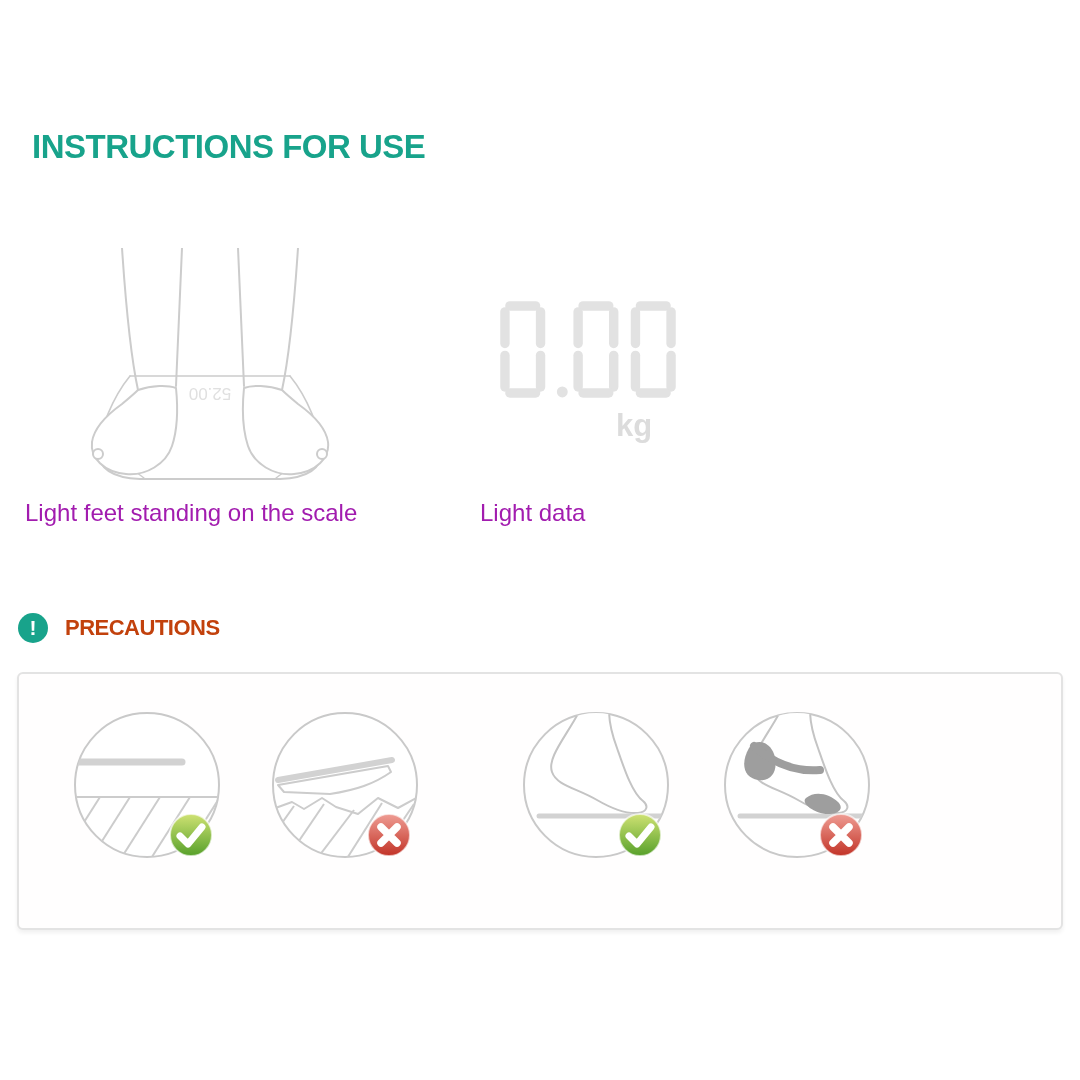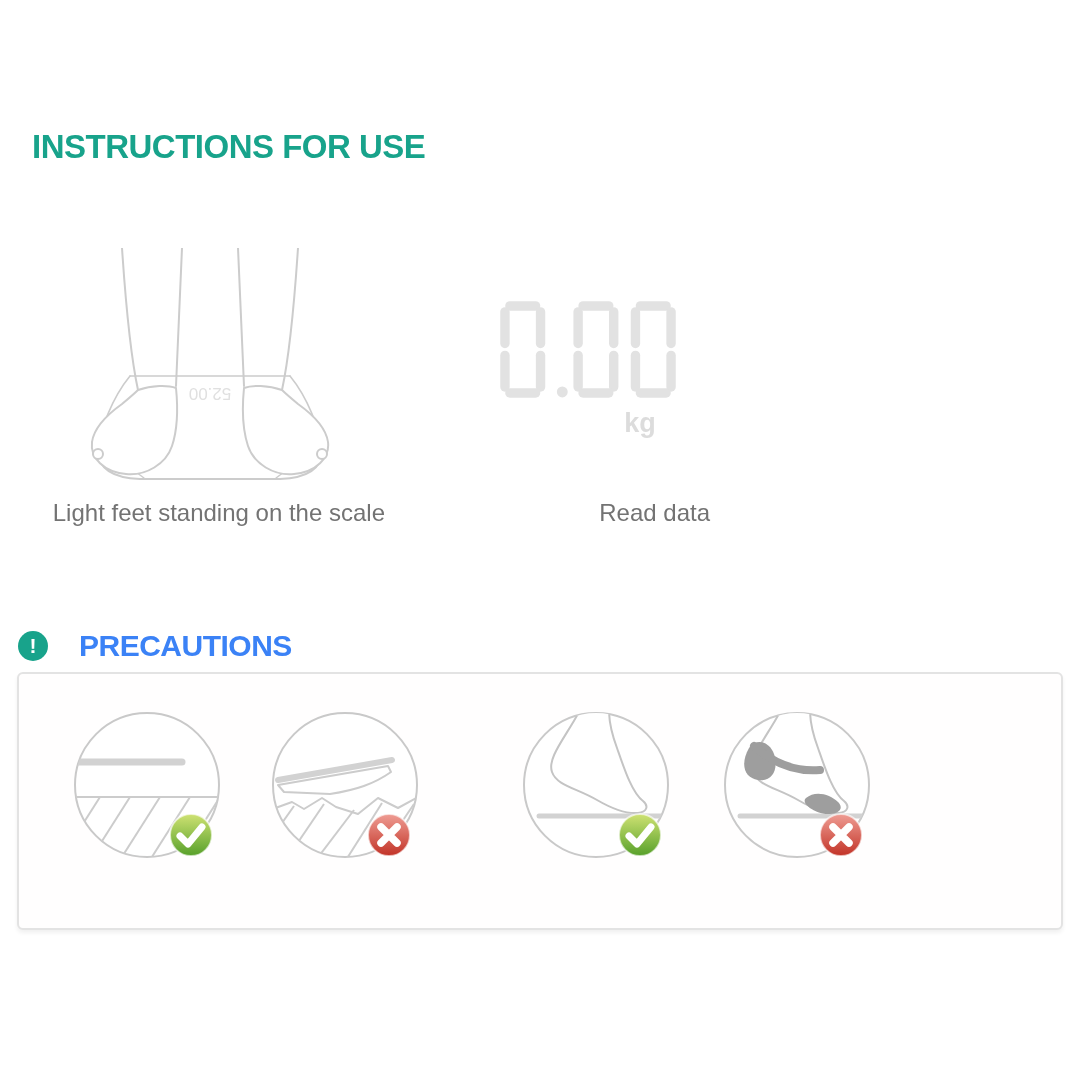--- a/index.html
+++ b/index.html
@@ -6,33 +6,33 @@
   body{
     width:1080px;height:1080px;position:relative;background:#ffffff;
     font-family:"Liberation Sans", sans-serif;overflow:hidden;
   }
   .abs{position:absolute;}
   .section-title{
     margin:8px;color:#18a38b;font-weight:bold;letter-spacing:-0.5px;line-height:1;
   }
   #instructions-title{left:24px;top:122px;font-size:33px;}
   #precautions-header{left:18px;top:613px;display:flex;align-items:center;gap:13px;}
-  #precautions-header h2{margin:18px;color:#3b82f6;font-weight:bold;font-size:30px;line-height:1;letter-spacing:-0.5px;}
+  #precautions-header h2{margin:4px;color:#c2410c;font-weight:bold;font-size:22px;line-height:1;letter-spacing:-0.5px;}
   .alert-icon{
     width:30px;height:30px;border-radius:50%;background:#18a38b;color:#ffffff;
     font-size:21px;font-weight:bold;text-align:center;line-height:30px;flex:0 0 30px;
   }
   .step-caption{
-    color:#737373;font-size:24px;text-align:right;line-height:1.2;
+    color:#a21caf;font-size:24px;text-align:left;line-height:1.2;
   }
   #caption-1{left:25px;top:499px;width:360px;}
   #caption-2{left:480px;top:499px;width:230px;}
   #feet-illustration{left:82px;top:248px;width:256px;height:242px;}
   #weight-display{left:500px;top:300px;width:176px;height:100px;}
-  #weight-unit{left:616px;top:408px;width:48px;text-align:center;color:#dcdcdc;font-weight:bold;font-size:27px;}
+  #weight-unit{left:616px;top:408px;width:48px;text-align:left;color:#dcdcdc;font-weight:bold;font-size:31px;}
   #precautions-box{
     left:17px;top:672px;width:1042px;height:254px;background:#fffefe;
     border:2px solid #e3e3e3;border-radius:6px;box-shadow:0 3px 4px rgba(0,0,0,0.06);
   }
   .precaution-item{position:absolute;top:36px;width:150px;height:150px;}
   #item-1{left:53px;} #item-2{left:251px;} #item-3{left:502px;} #item-4{left:703px;}
   .precaution-item svg.scene{position:absolute;left:0;top:0;}
   .badge{position:absolute;left:96px;top:102px;width:46px;height:46px;}
 </style>
 </head>
@@ -100,21 +100,21 @@
         <line x1="142" y1="6" x2="168" y2="6" stroke="#e2e2e2" stroke-width="9.5" stroke-linecap="round"></line>
         <line x1="173" y1="12" x2="173" y2="44" stroke="#e2e2e2" stroke-width="9.5" stroke-linecap="round"></line>
         <line x1="173" y1="56" x2="173" y2="88" stroke="#e2e2e2" stroke-width="9.5" stroke-linecap="round"></line>
         <line x1="142" y1="94" x2="168" y2="94" stroke="#e2e2e2" stroke-width="9.5" stroke-linecap="round"></line>
         <line x1="137" y1="56" x2="137" y2="88" stroke="#e2e2e2" stroke-width="9.5" stroke-linecap="round"></line>
         <line x1="137" y1="12" x2="137" y2="44" stroke="#e2e2e2" stroke-width="9.5" stroke-linecap="round"></line>
       </svg></div>
   <div id="weight-unit" class="abs">kg</div>
 
   <div id="caption-1" class="abs step-caption">Light feet standing on the scale</div>
-  <div id="caption-2" class="abs step-caption">Read data</div>
+  <div id="caption-2" class="abs step-caption">Light data</div>
 
   <div id="precautions-header" class="abs">
     <span class="alert-icon">!</span>
     <h2>PRECAUTIONS</h2>
   </div>
 
   <div id="precautions-box" class="abs">
 
     <div id="item-1" class="precaution-item">
       <svg class="scene" width="150" height="150" viewBox="0 0 150 150">

